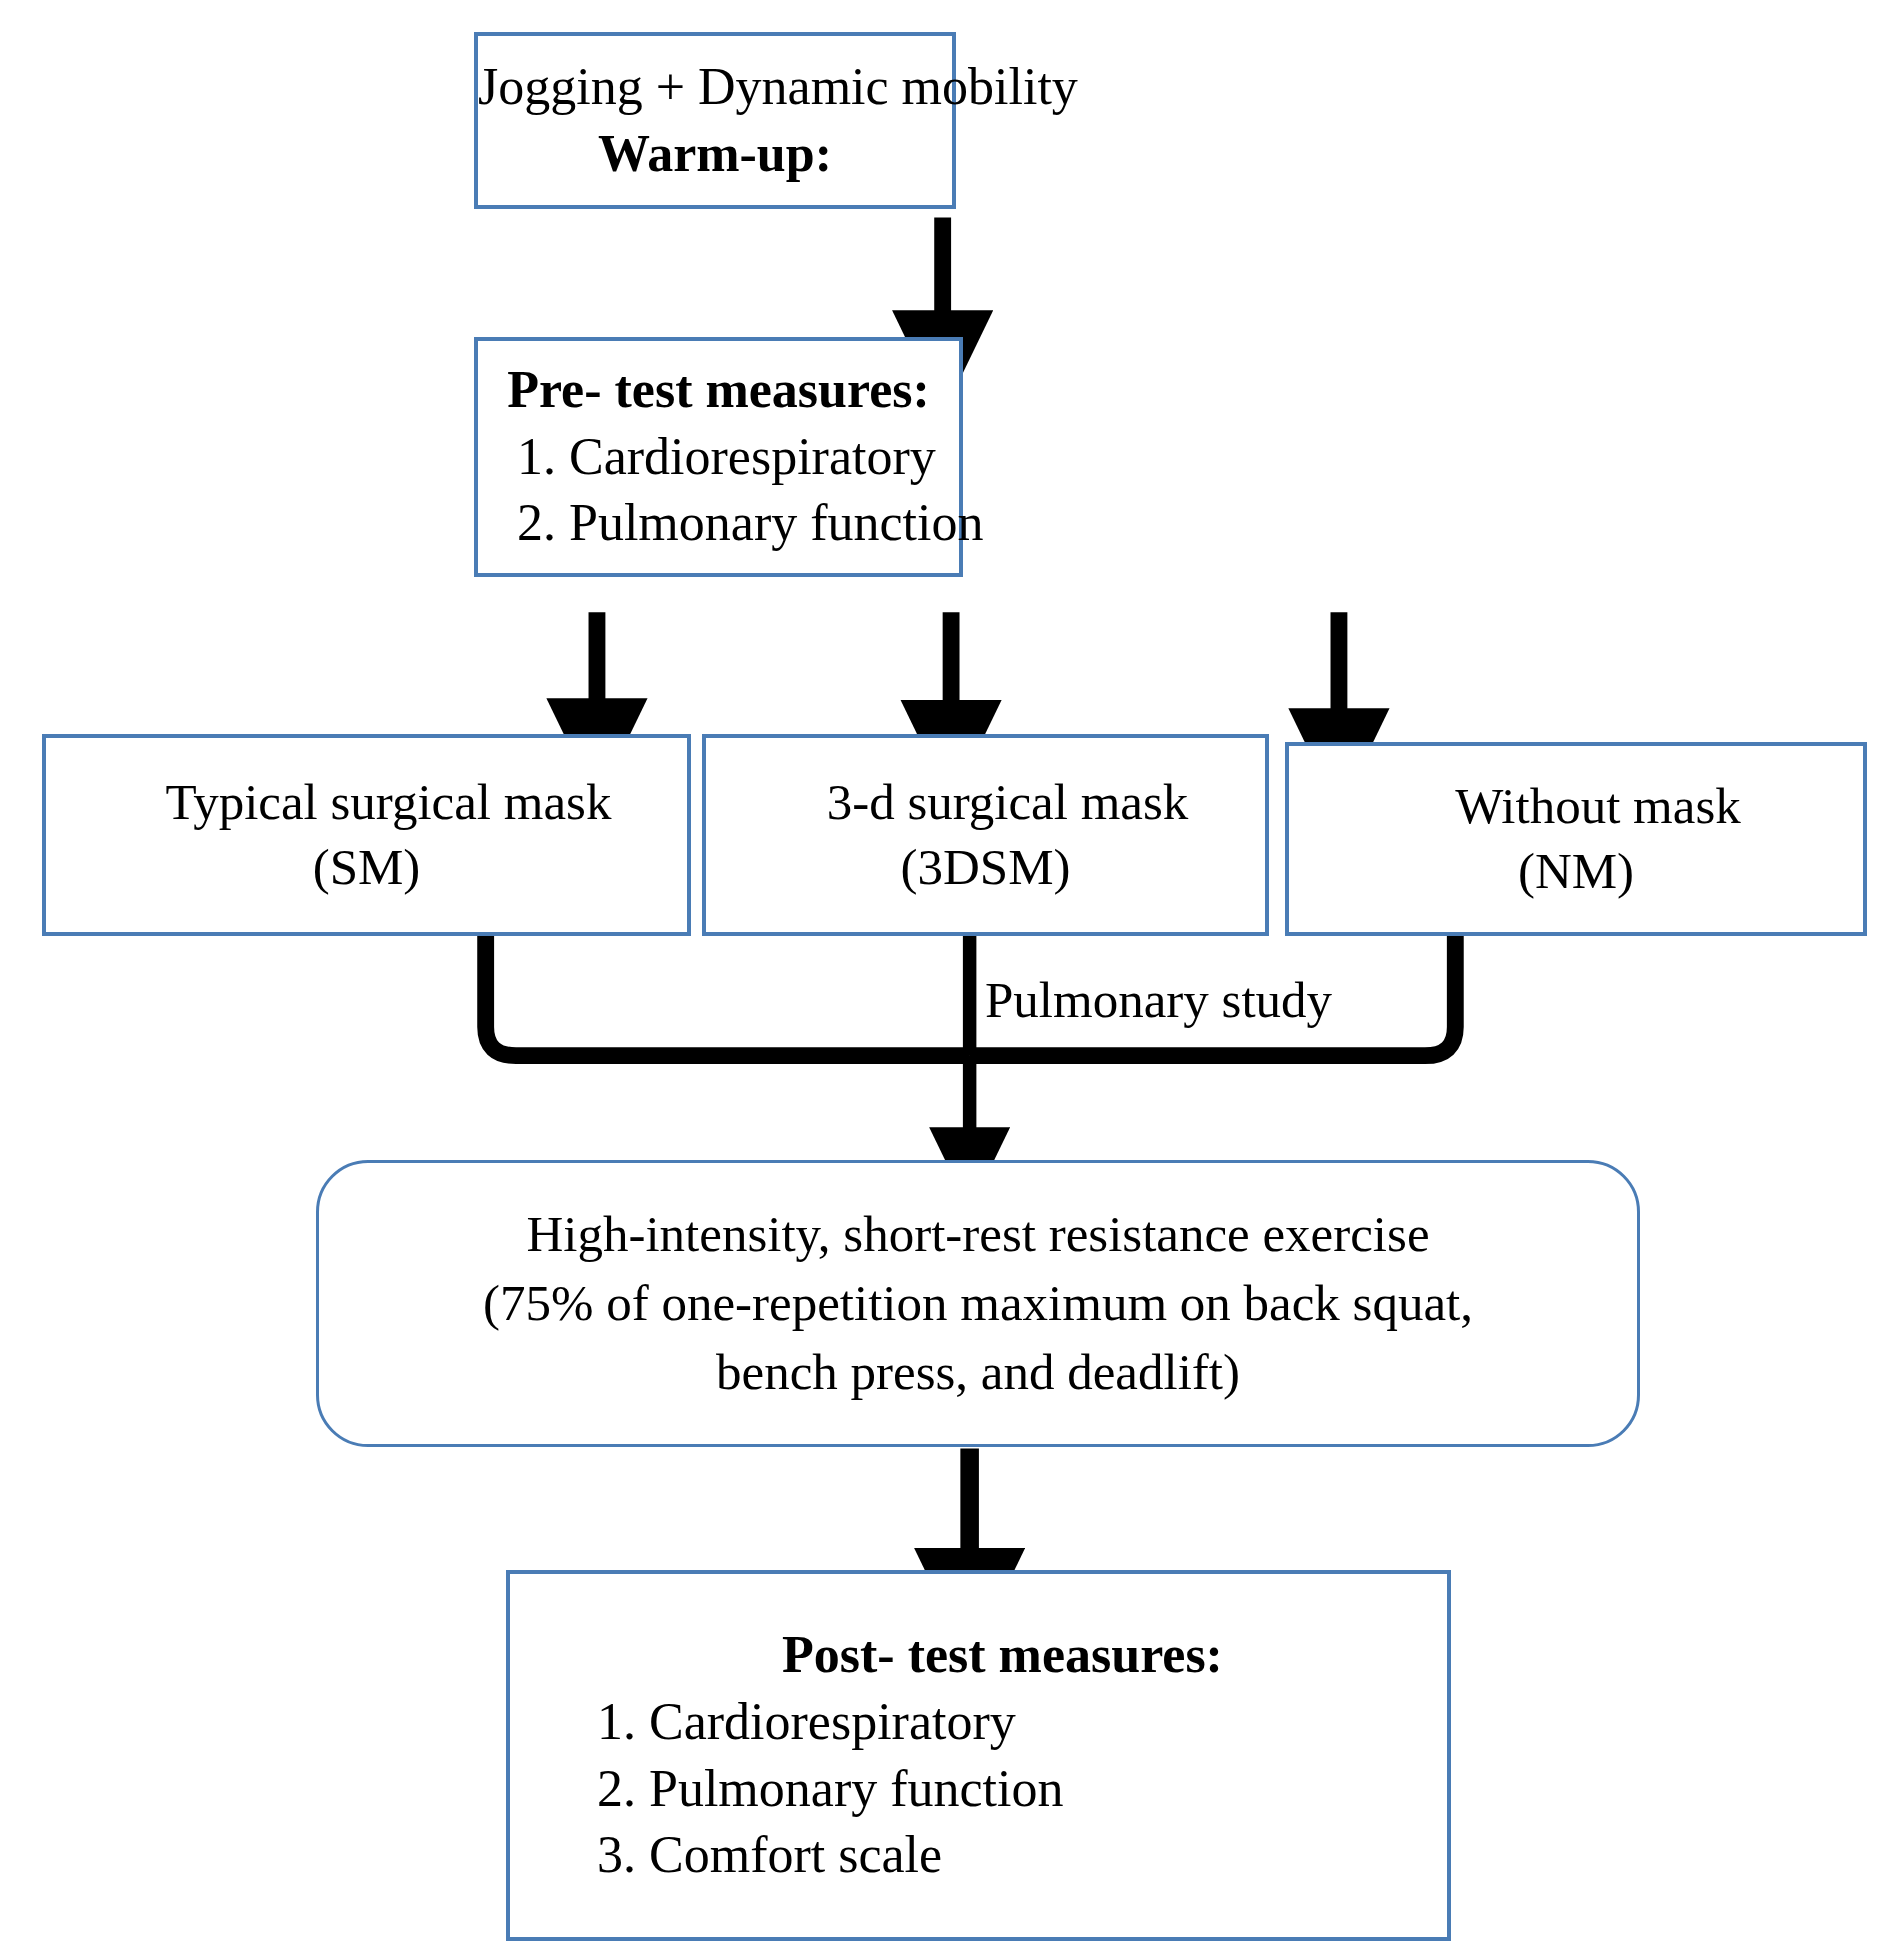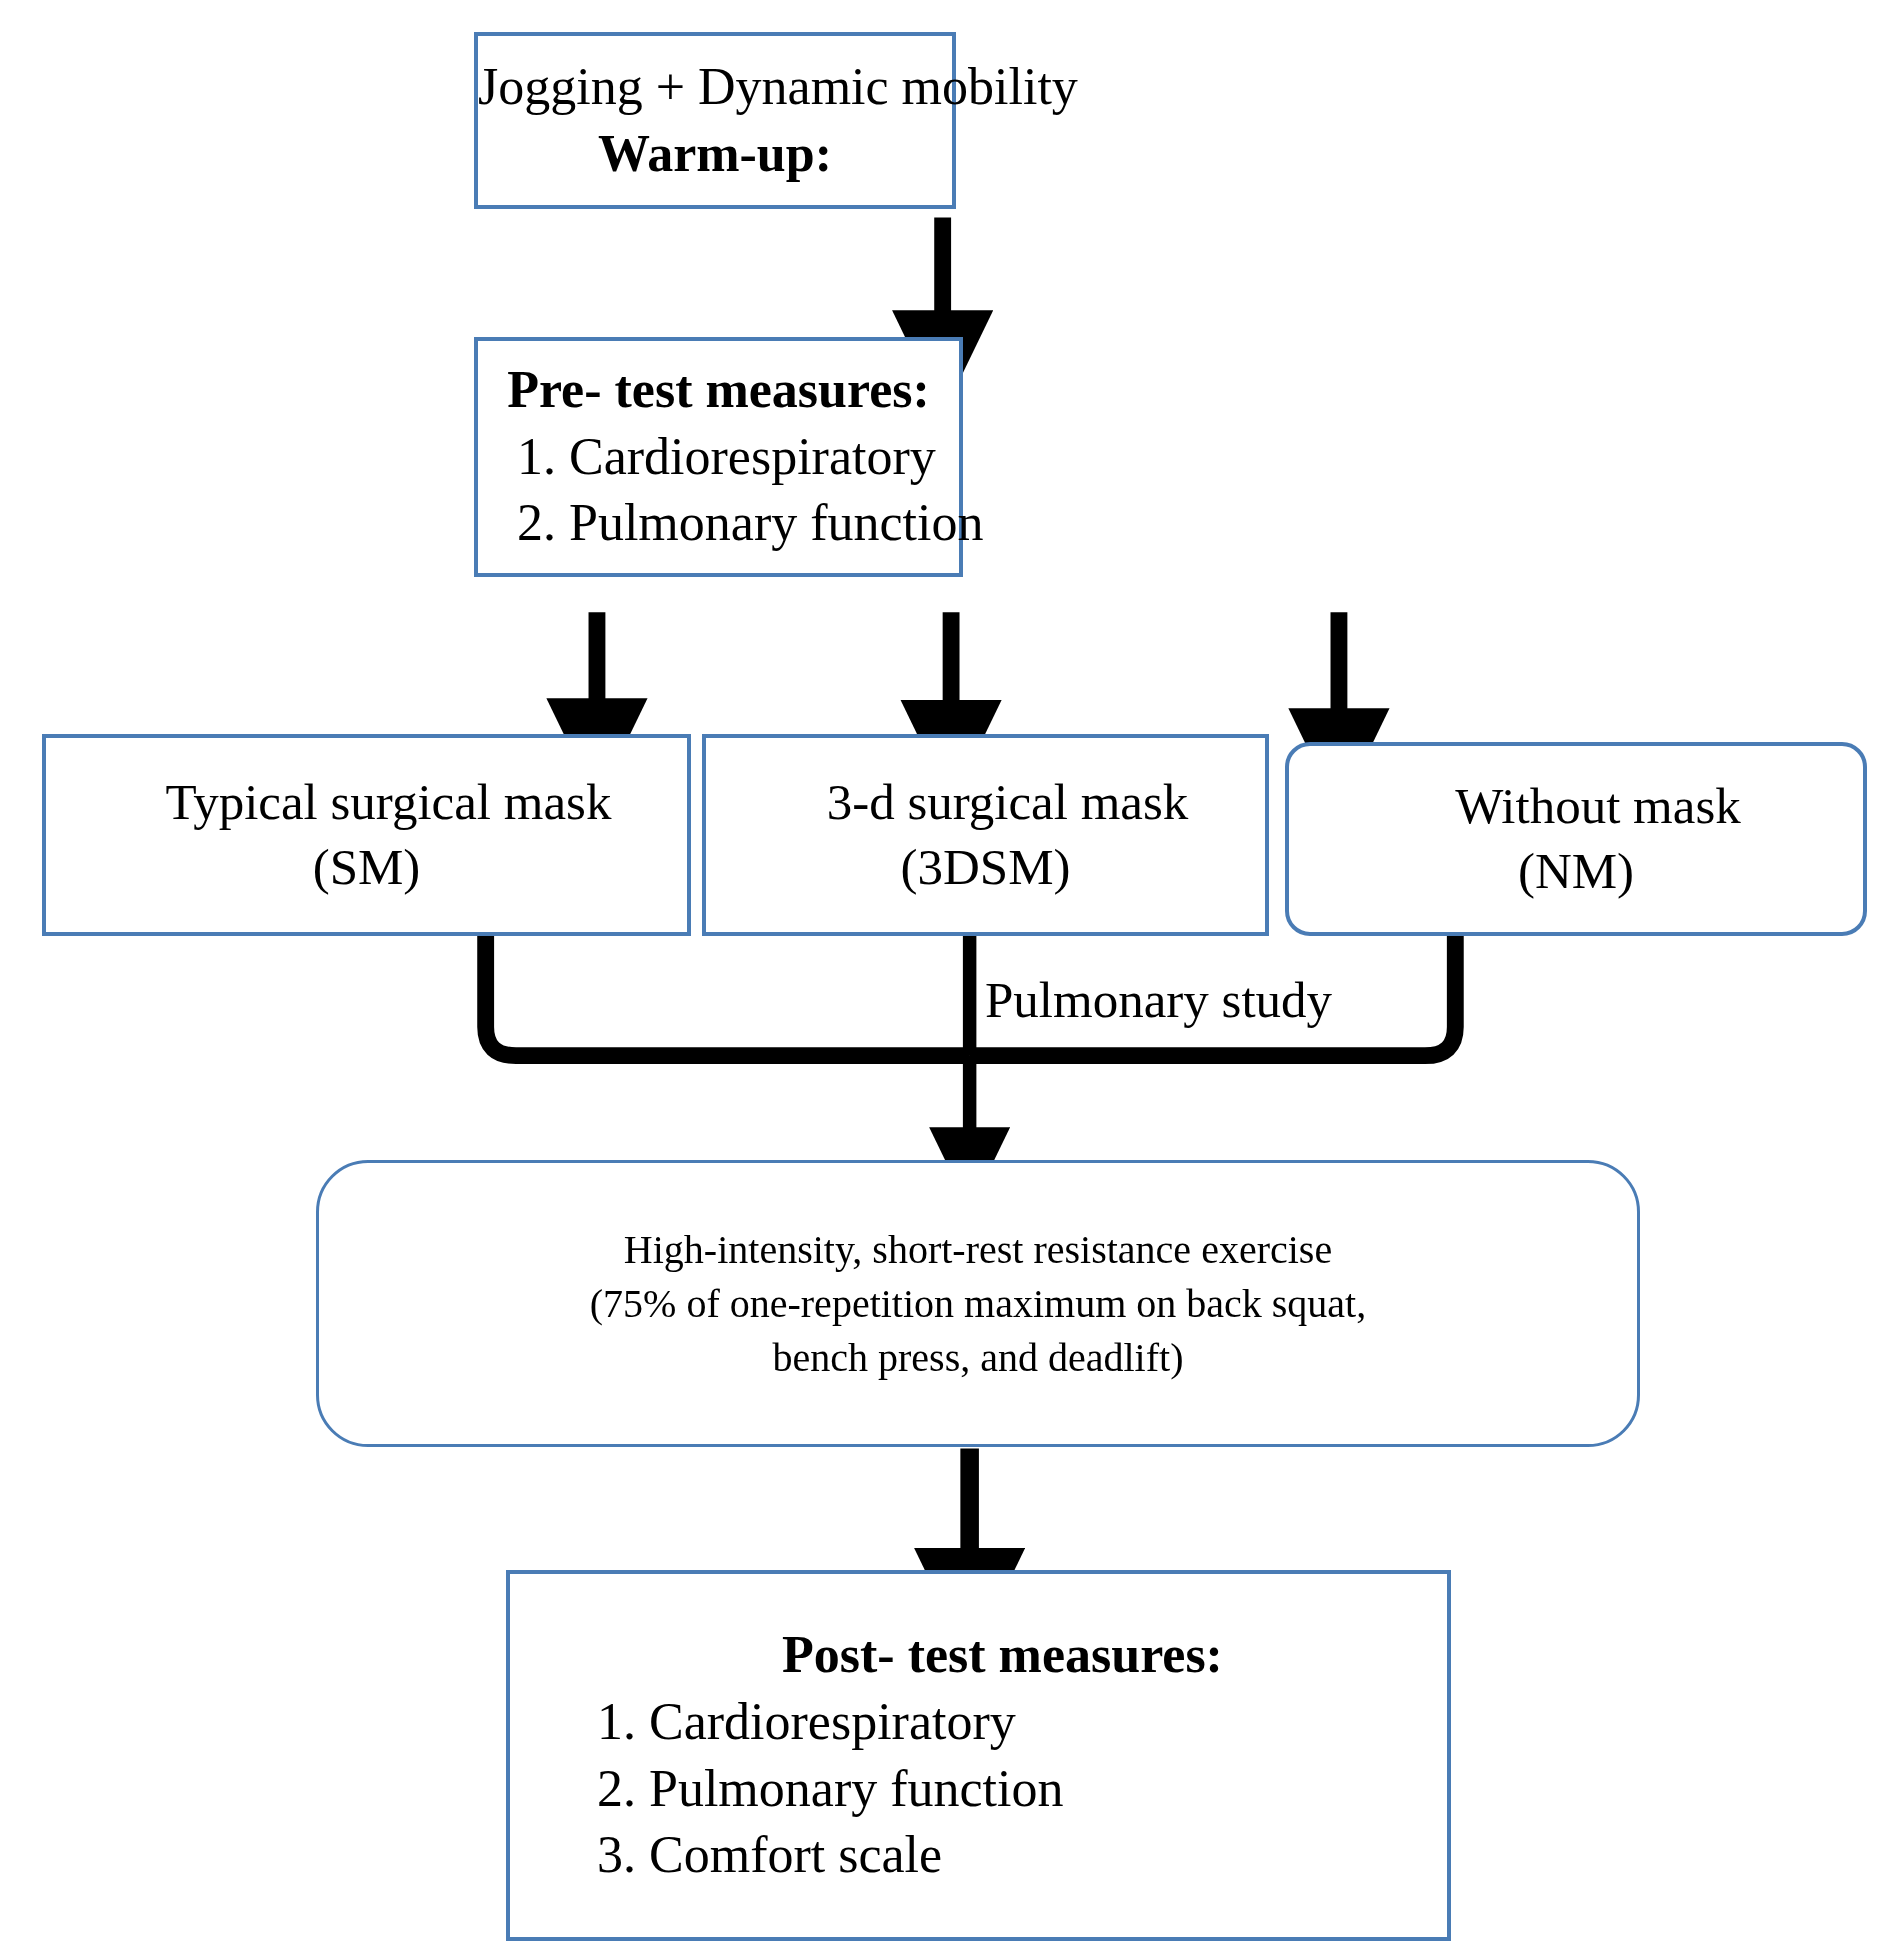--- a/index.html
+++ b/index.html
@@ -46,25 +46,25 @@
   #node-warmup { left: 474px; top: 32px; width: 482px; height: 177px; }
   #node-warmup .line { font-size: 52px; }
 
   
   #node-pretest { left: 474px; top: 337px; width: 489px; height: 240px; }
   #node-pretest .line { font-size: 52px; }
 
   
   #node-sm    { left: 42px;   top: 734px; width: 649px; height: 202px; }
   #node-3dsm  { left: 702px;  top: 734px; width: 567px; height: 202px; }
-  #node-nm    { left: 1285px; top: 742px; width: 582px; height: 194px; border-radius: 25px; }
+  #node-nm    { left: 1285px; top: 742px; width: 582px; height: 194px; }
 
   
   #node-exercise { left: 316px; top: 1160px; width: 1324px; height: 287px; }
-  #node-exercise .line { font-size: 40px; line-height: 1.35; }
+  #node-exercise .line { font-size: 51px; line-height: 1.35; }
 
   
   #node-posttest { left: 506px; top: 1570px; width: 945px; height: 371px; }
   #node-posttest .line { font-size: 52px; margin-left: 48px; }
 
   
   #connectors {
     position: absolute;
     left: 0; top: 0;
     width: 1887px;

